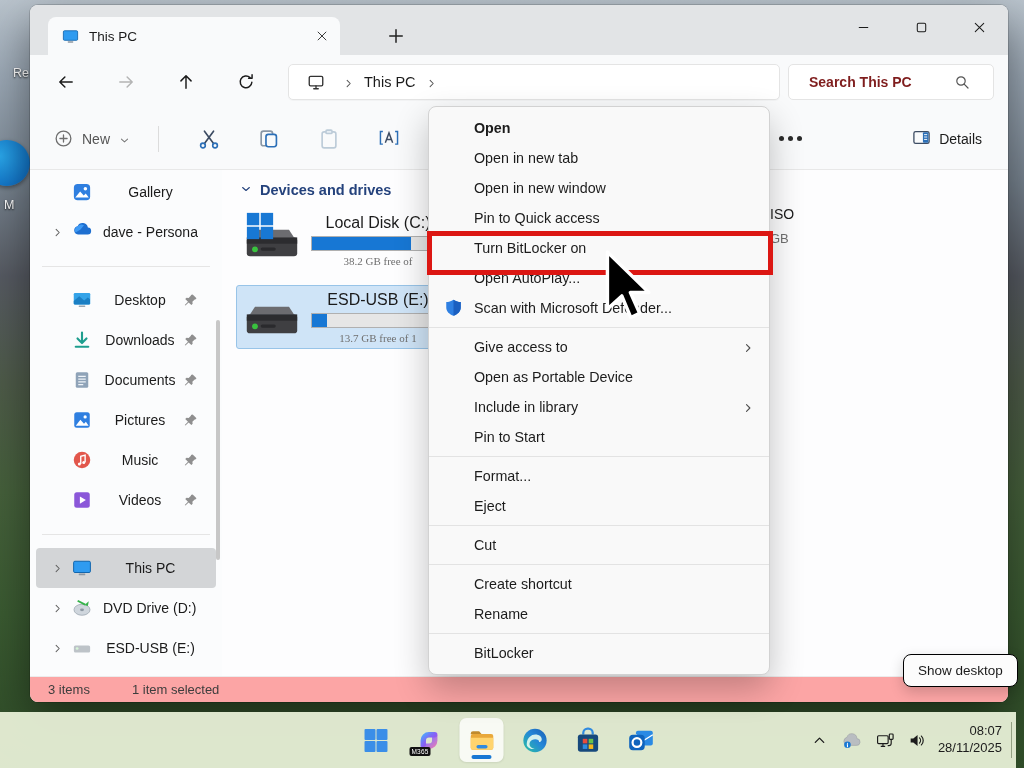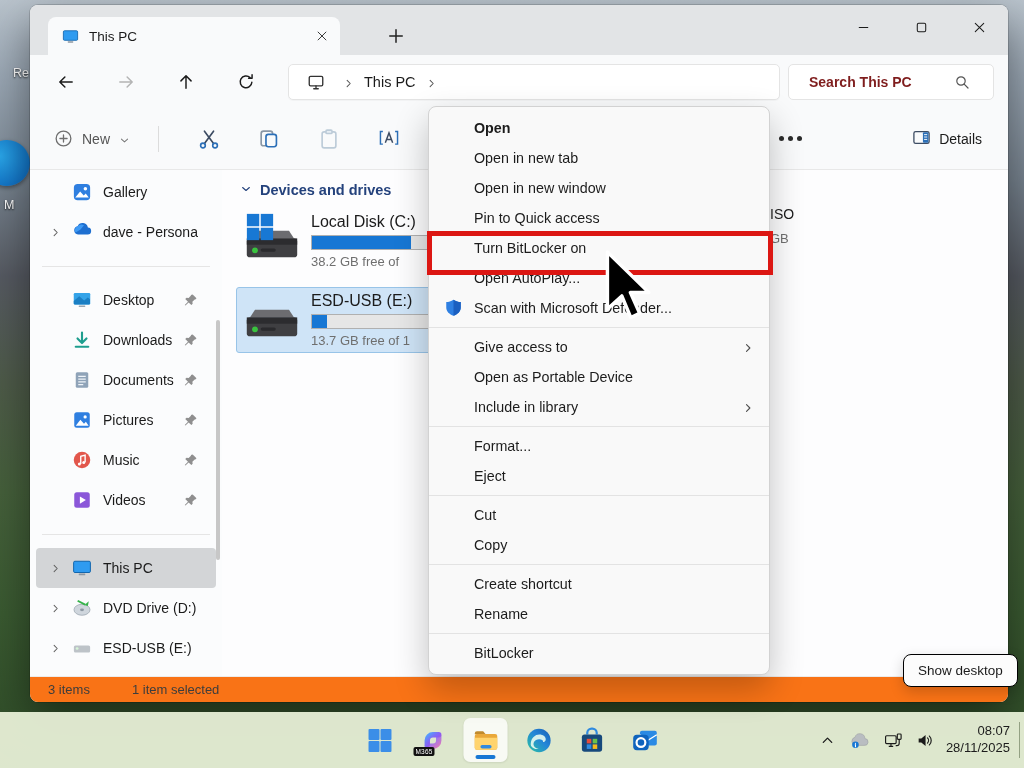--- a/index.html
+++ b/index.html
@@ -51,21 +51,21 @@
   .newbtn { display:flex; align-items:center; gap:9px; color:#565656; margin-right:28px; }
   .newbtn .np { width:19px; height:19px; }
   .newbtn .nc { width:11px; height:11px; color:#777; }
   .tdiv { width:1px; height:26px; background:#dcdcdc; margin-right:20px; }
   .tico { width:22px; height:22px; margin:0 19px; }
   .tb-more { position:absolute; right:206px; display:flex; gap:4px; }
   .tb-more i { width:5px; height:5px; border-radius:50%; background:#2b2b2b; }
   .tb-details { position:absolute; right:26px; display:flex; align-items:center; gap:8px; font-size:14px; color:#1b1b1b; }
   .tb-details svg { width:19px; height:19px; }
   
-  .wbody { flex:1; display:flex; position:relative; overflow:hidden; background:#fbfcfd; }
+  .wbody { flex:1; display:flex; position:relative; overflow:hidden; background:#fbfcfd;text-align:center; }
   .sidebar { width:192px; flex:0 0 auto; position:relative; padding-top:2px; overflow:hidden; }
   .srow { height:40px; display:flex; align-items:center; padding:0 18px 0 14px; margin:0 6px; border-radius:4px; }
   .srow.sel { background:#d3d5d7; }
   .schev { width:14px; height:14px; margin-right:8px; color:#5f5f5f; flex:0 0 auto; }
   .schev svg { width:11px; height:11px; }
   .sicon { width:20px; height:20px; margin-right:11px; flex:0 0 auto; }
   .slabel { font-size:14px; white-space:nowrap; overflow:hidden; flex:1; }
   .spin { width:15px; height:15px; color:#8f8f8f; margin-left:6px; flex:0 0 auto; }
   .sdiv { height:28px; position:relative; }
   .sdiv::after { content:""; position:absolute; left:12px; right:12px; top:14px; height:1px; background:#e5e5e5; }
@@ -76,45 +76,45 @@
   .drives { position:absolute; left:14px; top:38px; display:flex; flex-direction:column; gap:13px; }
   .dtile { display:flex; align-items:center; width:216px; padding:4px 6px; border:1px solid transparent; border-radius:3px; }
   .dtile.sel { background:#cfe4f7; border-color:#98c4e8; }
   .dicon { width:58px; height:54px; position:relative; flex:0 0 auto; margin-right:10px; }
   .dicon .hdd { position:absolute; left:0; bottom:2px; width:58px; height:44px; }
   .dicon .wlogo { position:absolute; left:2px; top:-2px; width:30px; height:30px; z-index:1; }
   .dinfo { flex:1; }
   .dname { font-size:16px; color:#1b1b1b; margin-bottom:4px; white-space:nowrap; }
   .dbar { width:118px; height:15px; background:#e6e6e6; border:1px solid #b0b0b0; margin-bottom:4px; }
   .dfill { height:100%; background:#1777d4; }
-  .dfree { font-size:13px; color:#6f6f6f; white-space:nowrap; }
+  .dfree { font-size:11px; color:#6f6f6f; white-space:nowrap;font-family:Liberation Serif, serif; }
   .frag { position:absolute; white-space:nowrap; }
   .frag-iso { left:548px; top:36px; font-size:14px; color:#1b1b1b; }
   .frag-gb { left:548px; top:61px; font-size:13px; color:#6f6f6f; }
   
-  .statusbar { height:26px; border-top:1px solid #ececec; background:#f97316; display:flex; align-items:center;
+  .statusbar { height:26px; border-top:1px solid #ececec; background:#fca5a5; display:flex; align-items:center;
     padding-left:18px; gap:42px; font-size:13px; color:#3d3d3d; flex:0 0 auto; }
   
   .ctxmenu { position:absolute; left:428px; top:106px; width:342px; background:#f9f9f9;
     border:1px solid #d2d2d2; border-radius:8px; padding:6px 0; box-shadow:0 14px 34px rgba(0,0,0,.24); z-index:10; }
   .mi { height:30px; display:flex; align-items:center; padding-left:45px; position:relative; font-size:14.3px; color:#1c1c1c; }
   .mi.bold { font-weight:bold; }
   .mi .mic { position:absolute; left:15px; top:5px; width:19px; height:19px; }
   .mi .chev { position:absolute; right:15px; width:12px; height:12px; color:#4f4f4f; }
   .msep { height:9px; display:flex; align-items:center; }
   .msep::after { content:""; flex:1; height:1px; background:#e3e3e3; }
   
   .redbox { position:absolute; left:427px; top:231px; width:346px; height:44px;
     border:5px solid #dc1713; z-index:12; }
   .cursor { position:absolute; left:604px; top:246px; z-index:15; }
   
   .tooltip { position:absolute; left:903px; top:654px; z-index:14; background:#fcfcfc; border:1px solid #000000;
     border-radius:8px; padding:8px 14px; font-size:13.5px; color:#1b1b1b; box-shadow:0 5px 14px rgba(0,0,0,.18); white-space:nowrap; }
   
-  .taskbar { position:absolute; left:0; right:0; top:712px; height:56px; background:rgba(229,237,212,.96); z-index:5; }
+  .taskbar { position:absolute; left:0; right:8px; top:712px; height:56px; background:rgba(229,237,212,.96); z-index:5; }
   .tb-apps { position:absolute; left:50%; transform:translateX(-50%); top:6px; display:flex; gap:9px; }
   .app { width:44px; height:44px; border-radius:7px; display:flex; align-items:center; justify-content:center; position:relative; }
   .app svg { width:27px; height:27px; }
   .app.active { background:rgba(255,255,255,.78); box-shadow:0 1px 2px rgba(0,0,0,.08); }
   .app.active::after { content:""; position:absolute; bottom:3px; left:50%; transform:translateX(-50%);
     width:20px; height:4px; border-radius:2px; background:#1878d4; }
   .app .badge { position:absolute; left:3px; bottom:6px; background:#111; color:#fff; font-size:6.5px;
     padding:1px 2px; border-radius:2px; letter-spacing:.2px; }
   .tb-tray { position:absolute; right:14px; top:0; height:56px; display:flex; align-items:center; gap:13px; }
   .tray-ic { display:flex; align-items:center; justify-content:center; color:#1b1b1b; }
@@ -483,33 +483,33 @@
     </div>
     <div class="mi">
       <span>Open as Portable Device</span>
     </div>
     <div class="mi">
       <span>Include in library</span>
       <span class="chev"><svg viewBox="0 0 16 16" fill="none" stroke="currentColor" stroke-width="1.5" stroke-linecap="round" stroke-linejoin="round">
           <path d="M6 3.5L10.5 8L6 12.5"></path>
         </svg></span>
     </div>
+    <div class="mi">
+      <span>Pin to Start</span>
+    </div>
     <div class="msep"></div>
     <div class="mi">
       <span>Format...</span>
     </div>
     <div class="mi">
       <span>Eject</span>
     </div>
     <div class="msep"></div>
     <div class="mi">
       <span>Cut</span>
-    </div>
-    <div class="mi">
-      <span>Copy</span>
     </div>
     <div class="msep"></div>
     <div class="mi">
       <span>Create shortcut</span>
     </div>
     <div class="mi">
       <span>Rename</span>
     </div>
     <div class="msep"></div>
     <div class="mi">

